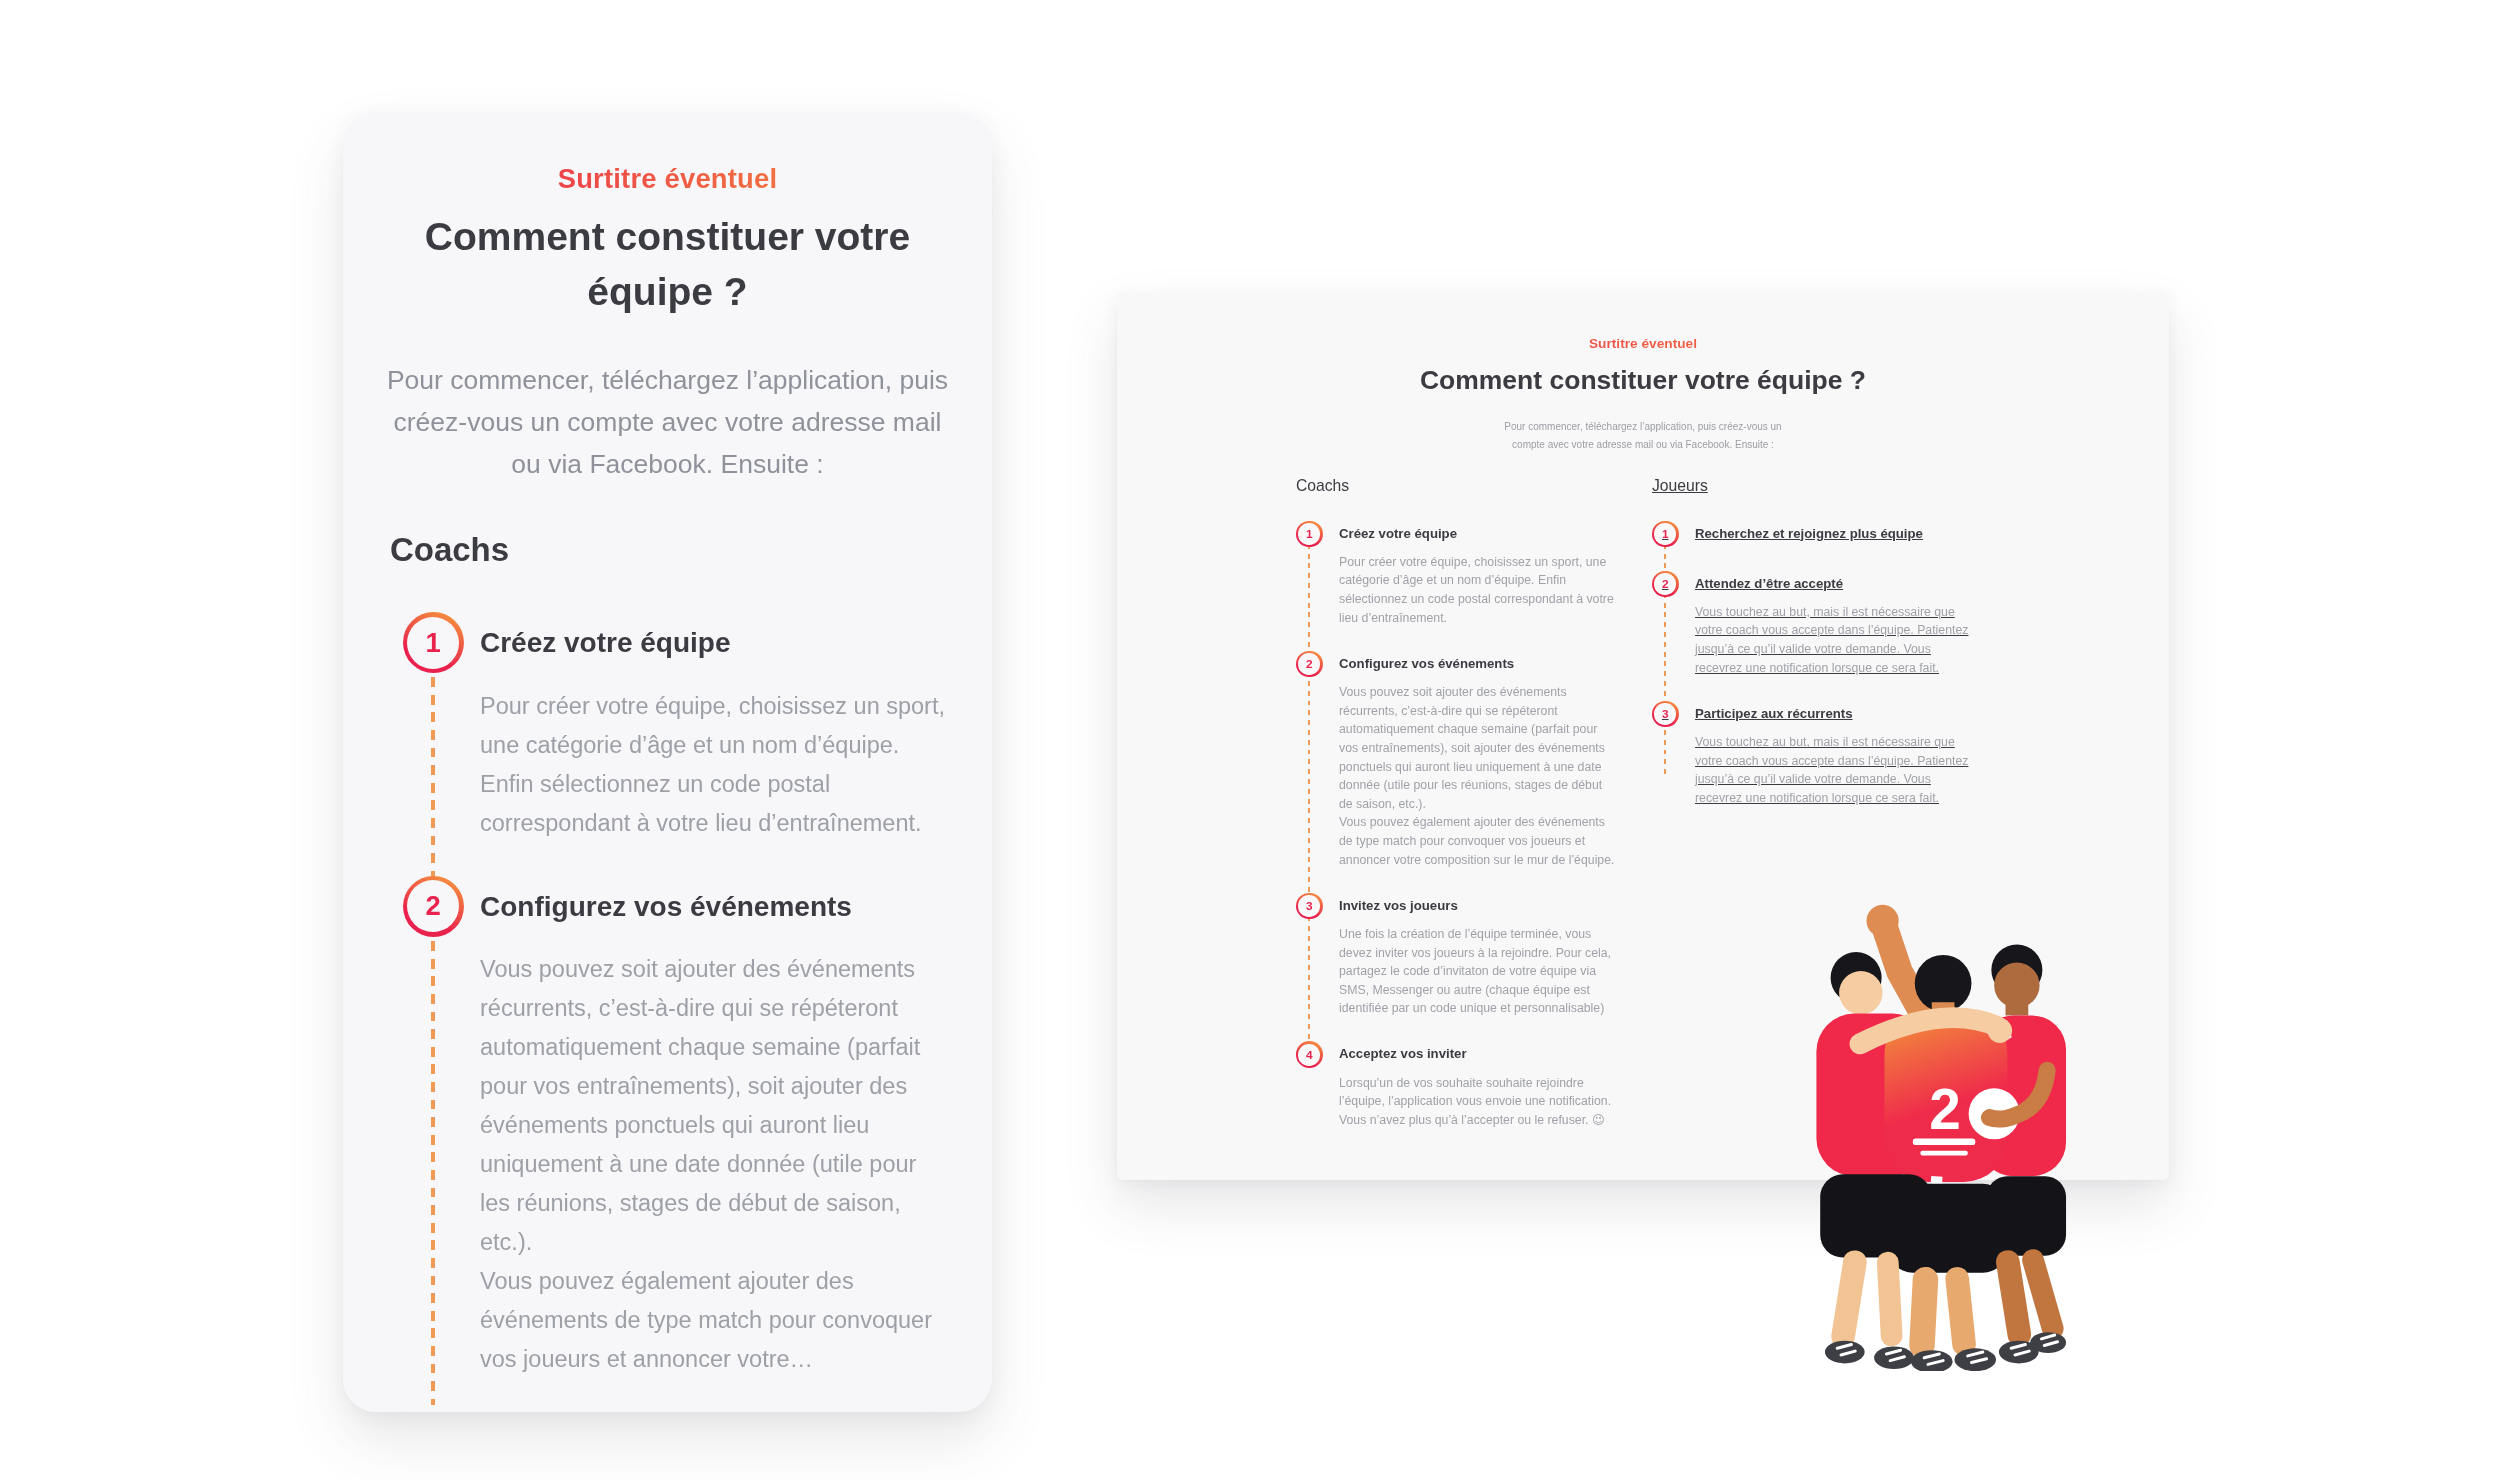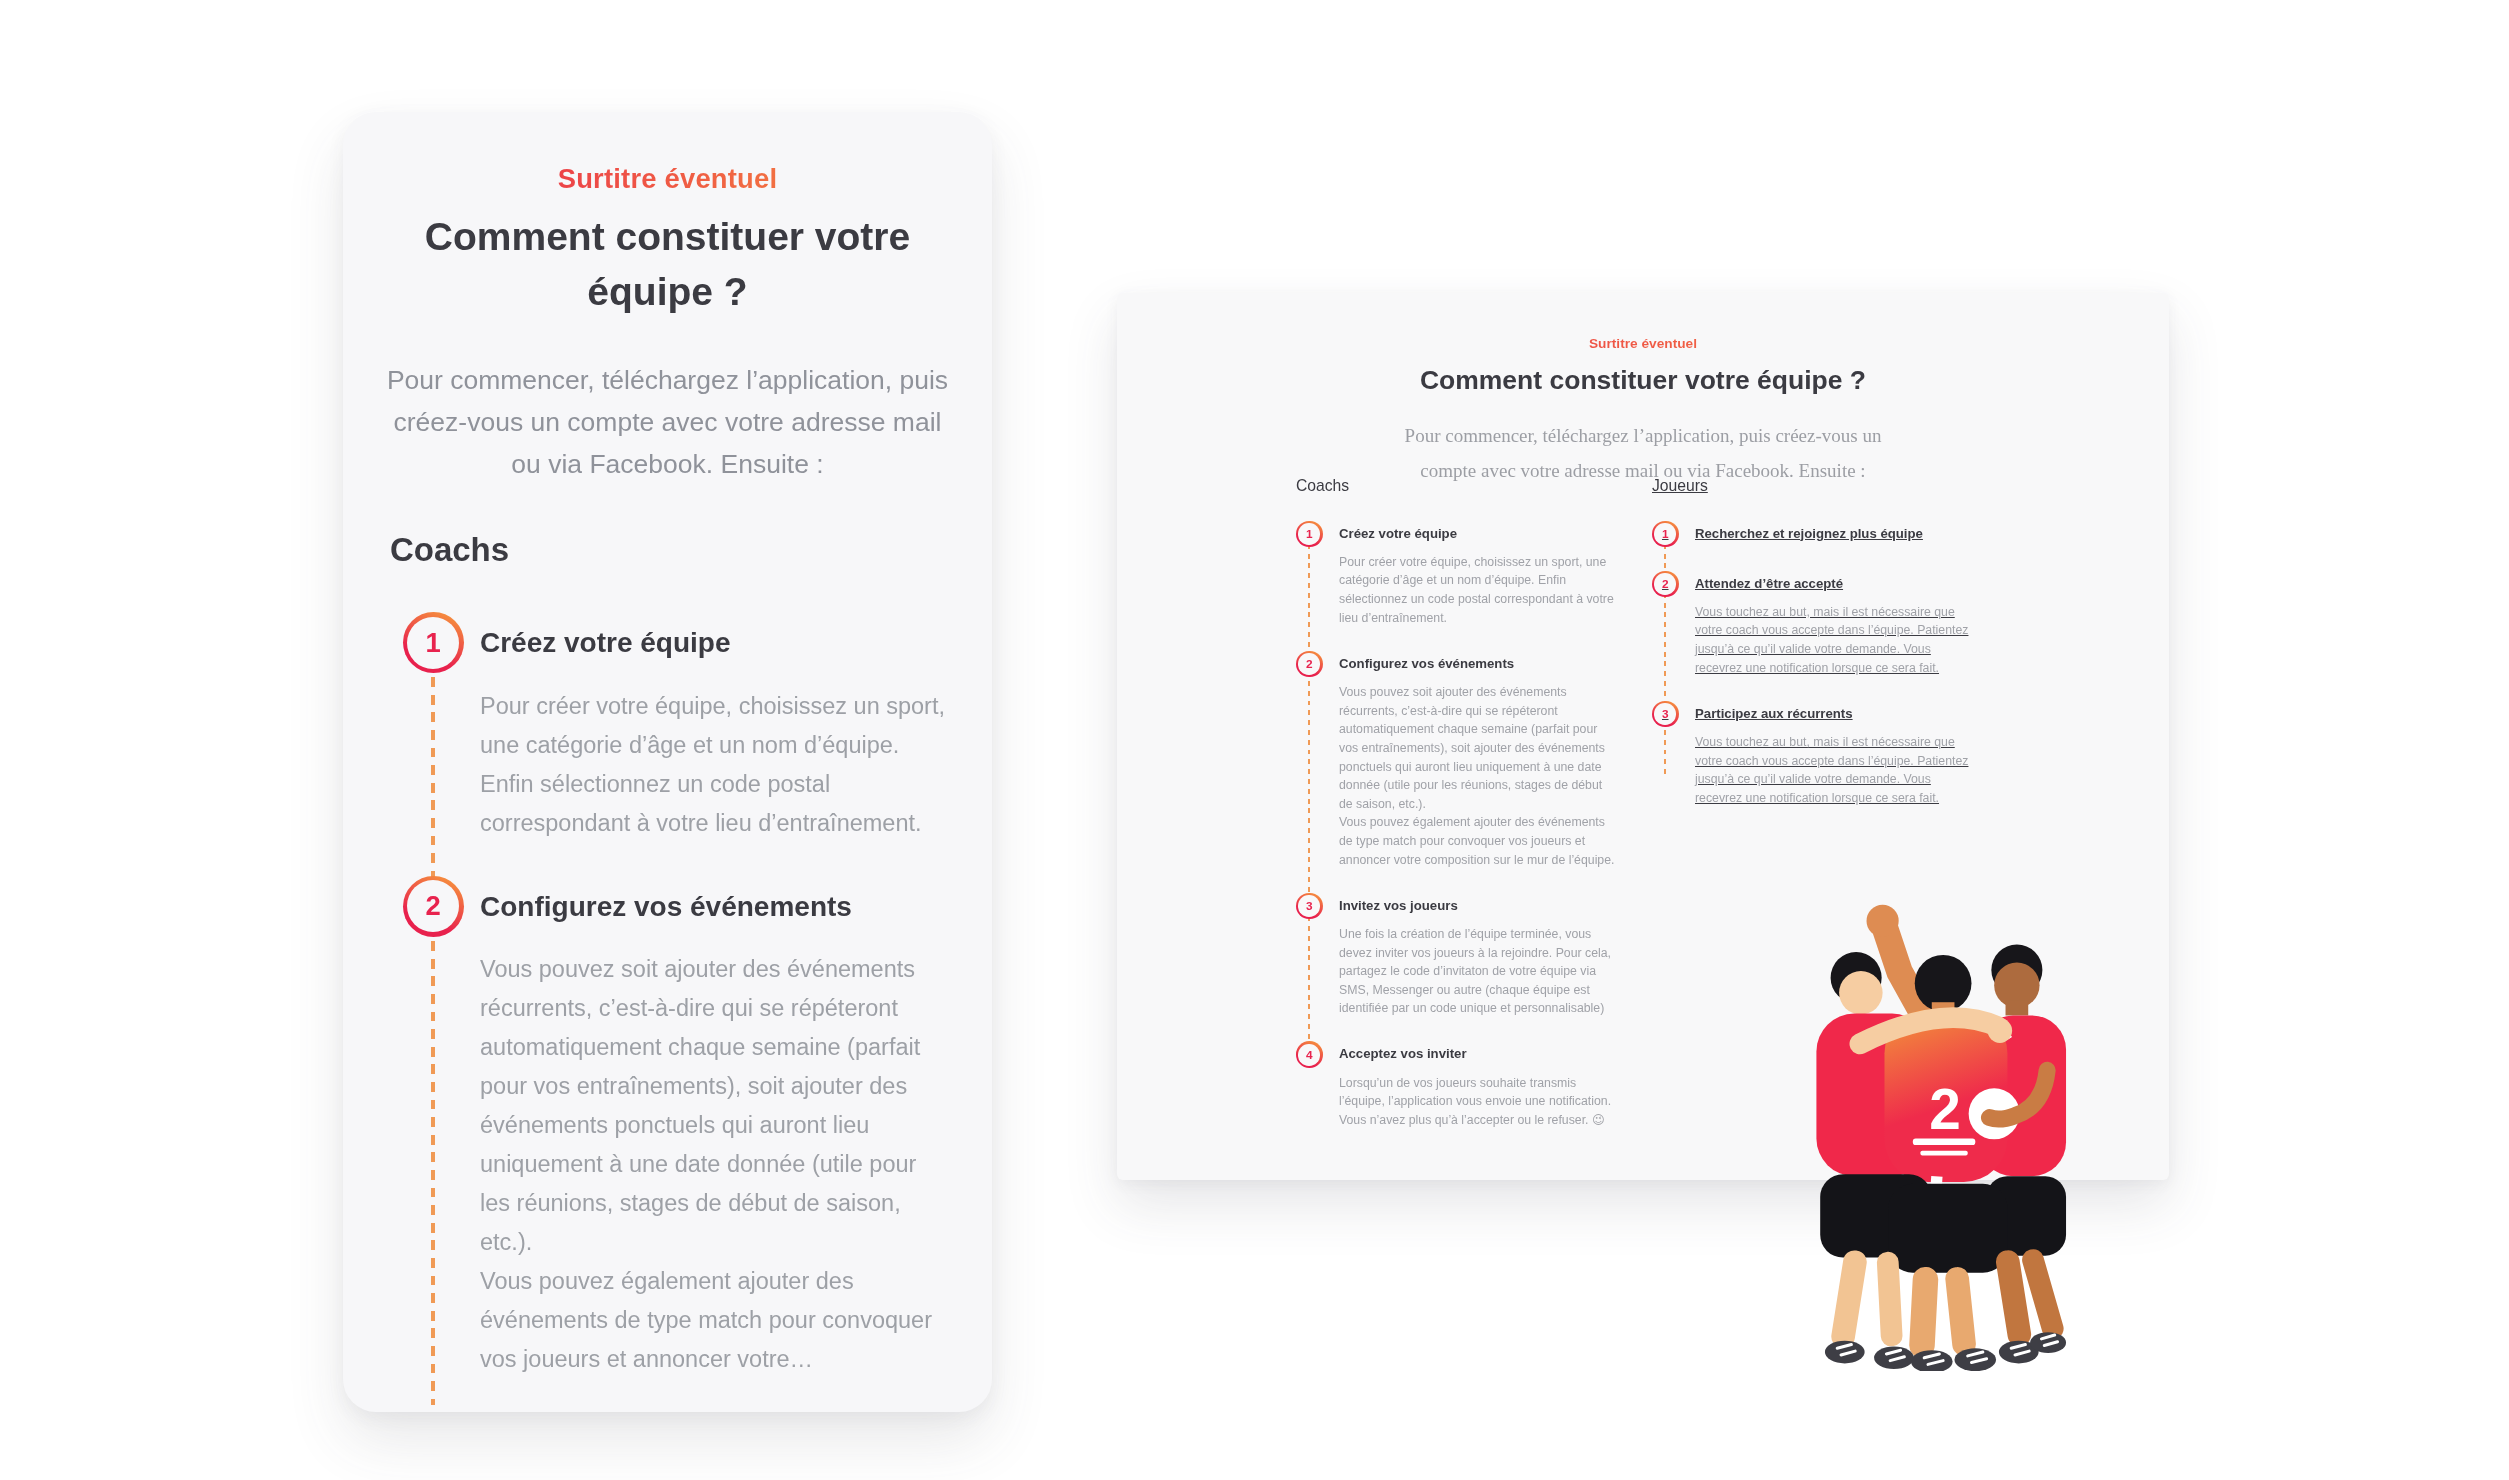--- a/index.html
+++ b/index.html
@@ -41,21 +41,21 @@
   
   .d-card{
     position:absolute;left:1117px;top:293px;width:1052px;height:887px;
     background:#F8F8F9;border-radius:5.9px;
     box-shadow:0 25.5px 54px rgba(70,70,85,.13),0 3.9px 13.7px rgba(70,70,85,.06);
     box-sizing:border-box;
   }
   .d-head{position:absolute;left:0;top:43px;width:100%;text-align:center;}
   .d-surtitre{font-size:13.7px;font-weight:700;}
   .d-title{font-size:26.5px;font-weight:700;margin-top:13.7px;color:#3B3B42;}
-  .d-intro{font-size:19px;line-height:1.85;color:#9C9EA4;margin-top:21.6px;white-space:pre-line;font-family:Liberation Serif, serif;}
+  .d-intro{font-size:10px;line-height:1.85;color:#9C9EA4;margin-top:21.6px;white-space:pre-line;}
   .d-col{position:absolute;top:184px;width:323px;}
   .d-col-coachs{left:179px;}
   .d-col-joueurs{left:535px;text-decoration:underline;}
   .d-col-header{font-size:15.7px;font-weight:500;color:#3B3B42;margin:0 0 25.5px 0;}
   .d-steps{position:relative;}
   .d-step{display:grid;grid-template-columns:43px 1fr;margin-bottom:23.5px;}
   .d-step:last-child{margin-bottom:0;}
   .d-ring{width:26.5px;height:26.5px;}
   .d-ring .ring-inner{width:21.6px;height:21.6px;background:#F8F8F9;font-size:11.8px;font-weight:700;}
   .d-step-title{font-size:13.2px;font-weight:700;line-height:26.5px;white-space:nowrap;color:#3B3B42;}
@@ -142,21 +142,21 @@
           <div class="d-step-body">Une fois la création de l’équipe terminée, vous devez inviter vos joueurs à la rejoindre. Pour cela, partagez le code d’invitaton de votre équipe via SMS, Messenger ou autre (chaque équipe est identifiée par un code unique et personnalisable)</div>
         </div>
       </div>
 
       <div class="d-step">
         <div class="ring d-ring">
           <div class="ring-inner">4</div>
         </div>
         <div>
           <div class="d-step-title">Acceptez vos inviter</div>
-          <div class="d-step-body">Lorsqu’un de vos joueurs souhaite transmis l’équipe, l’application vous envoie une notification. Vous n’avez plus qu’à l’accepter ou le refuser. 😉</div>
+          <div class="d-step-body">Lorsqu’un de vos souhaite souhaite rejoindre l’équipe, l’application vous envoie une notification. Vous n’avez plus qu’à l’accepter ou le refuser. 😉</div>
         </div>
       </div>
     </div>
   </div>
 
   <div class="d-col d-col-joueurs">
     <h3 class="d-col-header">Joueurs</h3>
     <div class="d-steps">
       <div class="rail d-rail" style="top: 13.2px; left: 12.3px; height: 242px;"></div>
 

